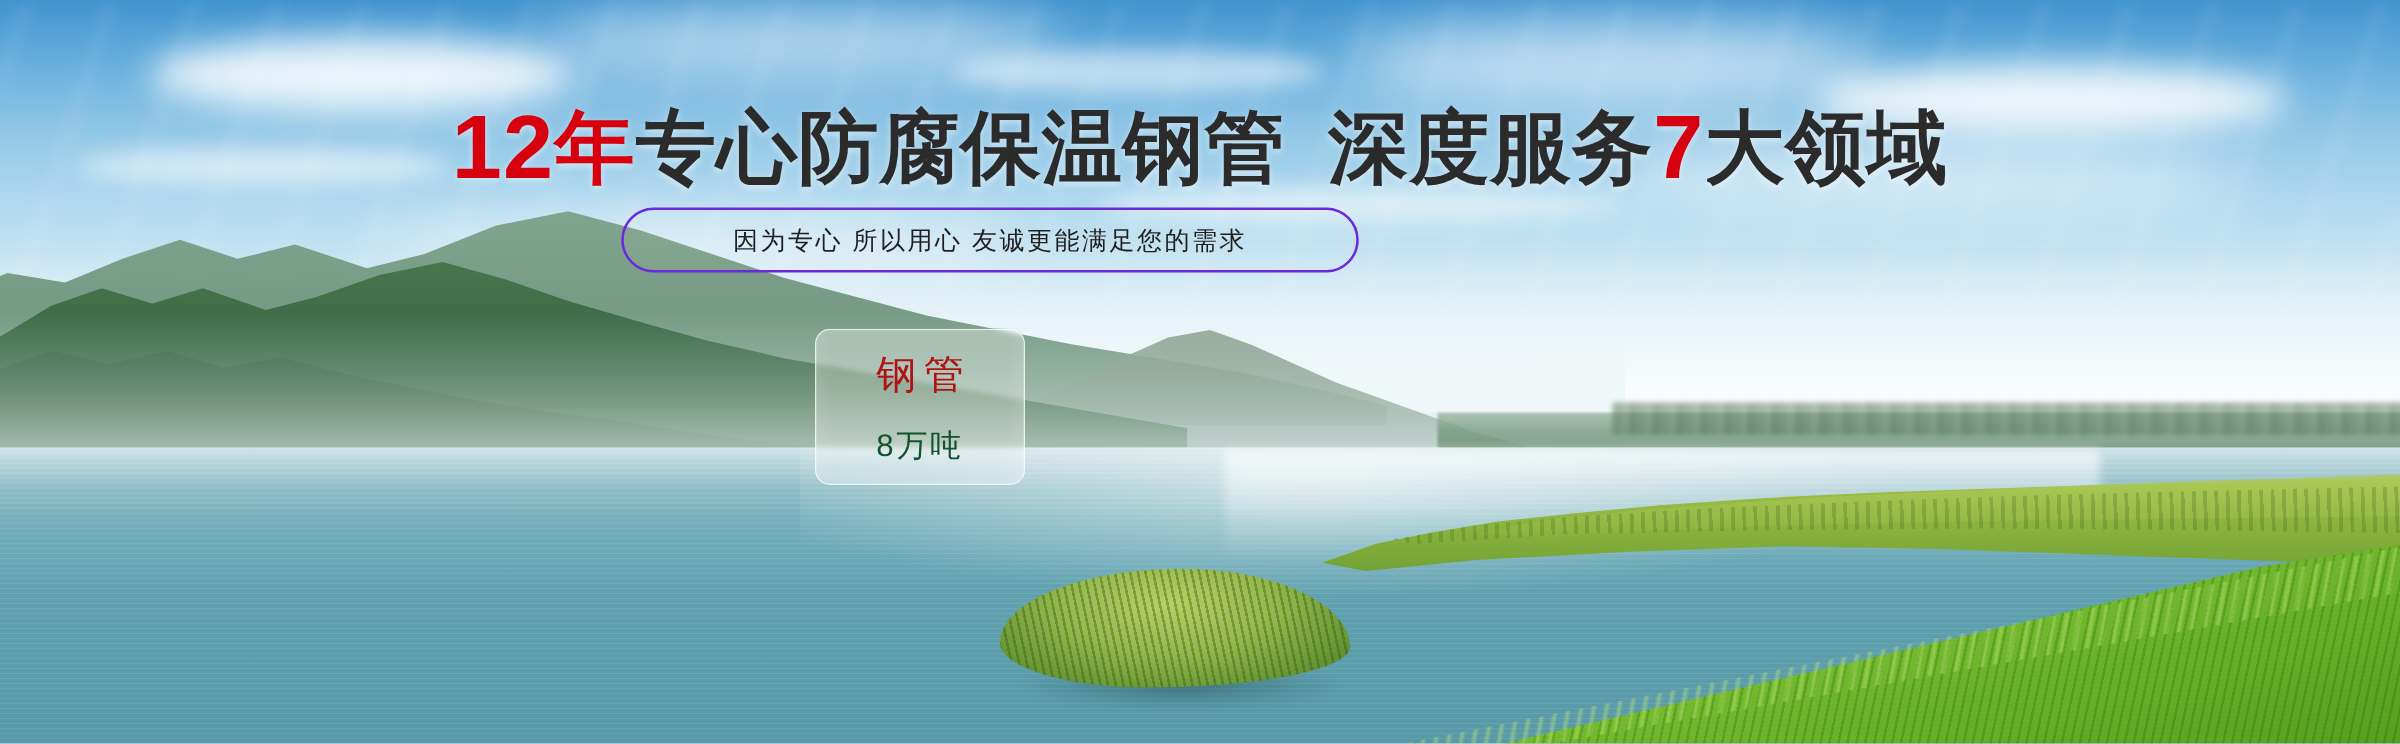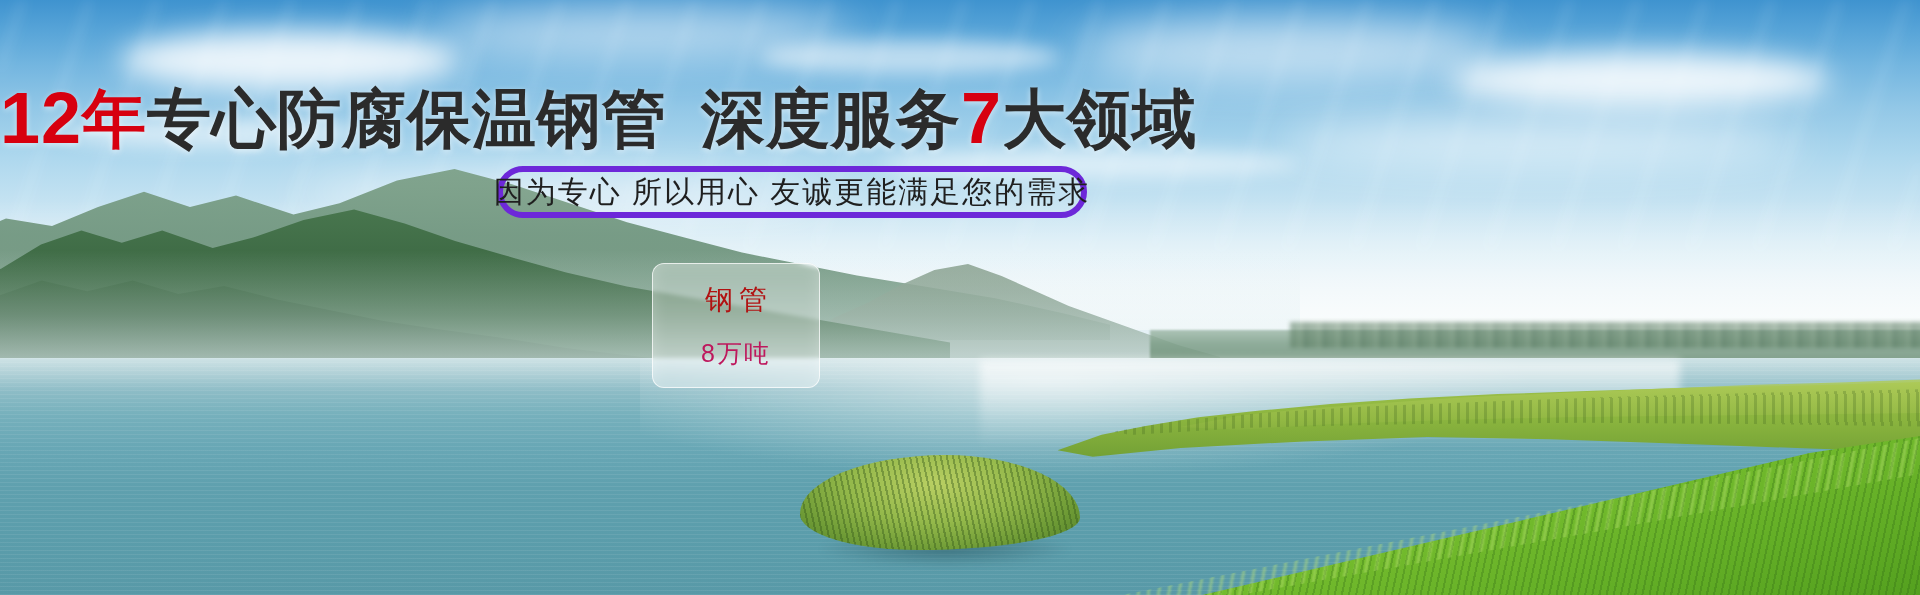--- a/index.html
+++ b/index.html
@@ -167,42 +167,43 @@
   .fg-grass-edge{
     position:absolute;left:1090px;top:398px;width:830px;height:200px;
     background:repeating-linear-gradient(100deg,rgba(190,230,120,.45) 0 3px,rgba(0,0,0,0) 3px 10px);
     clip-path:polygon(100% 20%,100% 38%,16% 100%,2% 100%);
     filter:blur(1px);
   }
 
   
   .headline{
     position:absolute;top:82px;left:0;width:1920px;
+    text-align:center;
     font-size:64px;
     font-weight:bold;
     letter-spacing:1px;
     white-space:nowrap;
     line-height:1;
     text-shadow:0 2px 6px rgba(255,255,255,.55);
   }
   .hl-red{color:#d7000f;font-size:72px;vertical-align:-2px;}
   .hl-red-sm{color:#d7000f;font-size:64px;}
   .hl-dark{color:#2b2b2b;}
   .hl-gap{display:inline-block;width:34px;}
 
   
   .sub-pill{
     position:absolute;
     left:497px;top:166px;
     width:590px;height:52px;
-    border:6px solid #6d28d9;
+    border:2px solid #6d28d9;
     border-radius:26px;
     display:flex;align-items:center;justify-content:center;
     color:#1f1f1f;
-    font-size:30px;
+    font-size:20px;
     letter-spacing:2px;
     white-space:nowrap;
     background:rgba(255,255,255,.04);
   }
 
   
   .cards{
     position:absolute;left:652px;top:263px;
     display:flex;
     gap:18px;
@@ -213,27 +214,27 @@
     border:1px solid rgba(255,255,255,.75);
     background:rgba(255,255,255,.28);
     backdrop-filter:blur(2px);
     display:flex;flex-direction:column;
     align-items:center;justify-content:center;
     gap:18px;
     box-shadow:0 0 16px rgba(255,255,255,.22) inset;
   }
   .card-title{
     color:#b11212;
-    font-size:28px;
+    font-size:32px;
     letter-spacing:6px;
     text-indent:6px;
     font-weight:500;
   }
   .card-value{
-    color:#be185d;
+    color:#14532d;
     font-size:25px;
     letter-spacing:2px;
     font-weight:500;
     white-space:nowrap;
   }
   .card-value sup{font-size:15px;vertical-align:super;letter-spacing:0;}
 </style>
 </head>
 <body>
 

